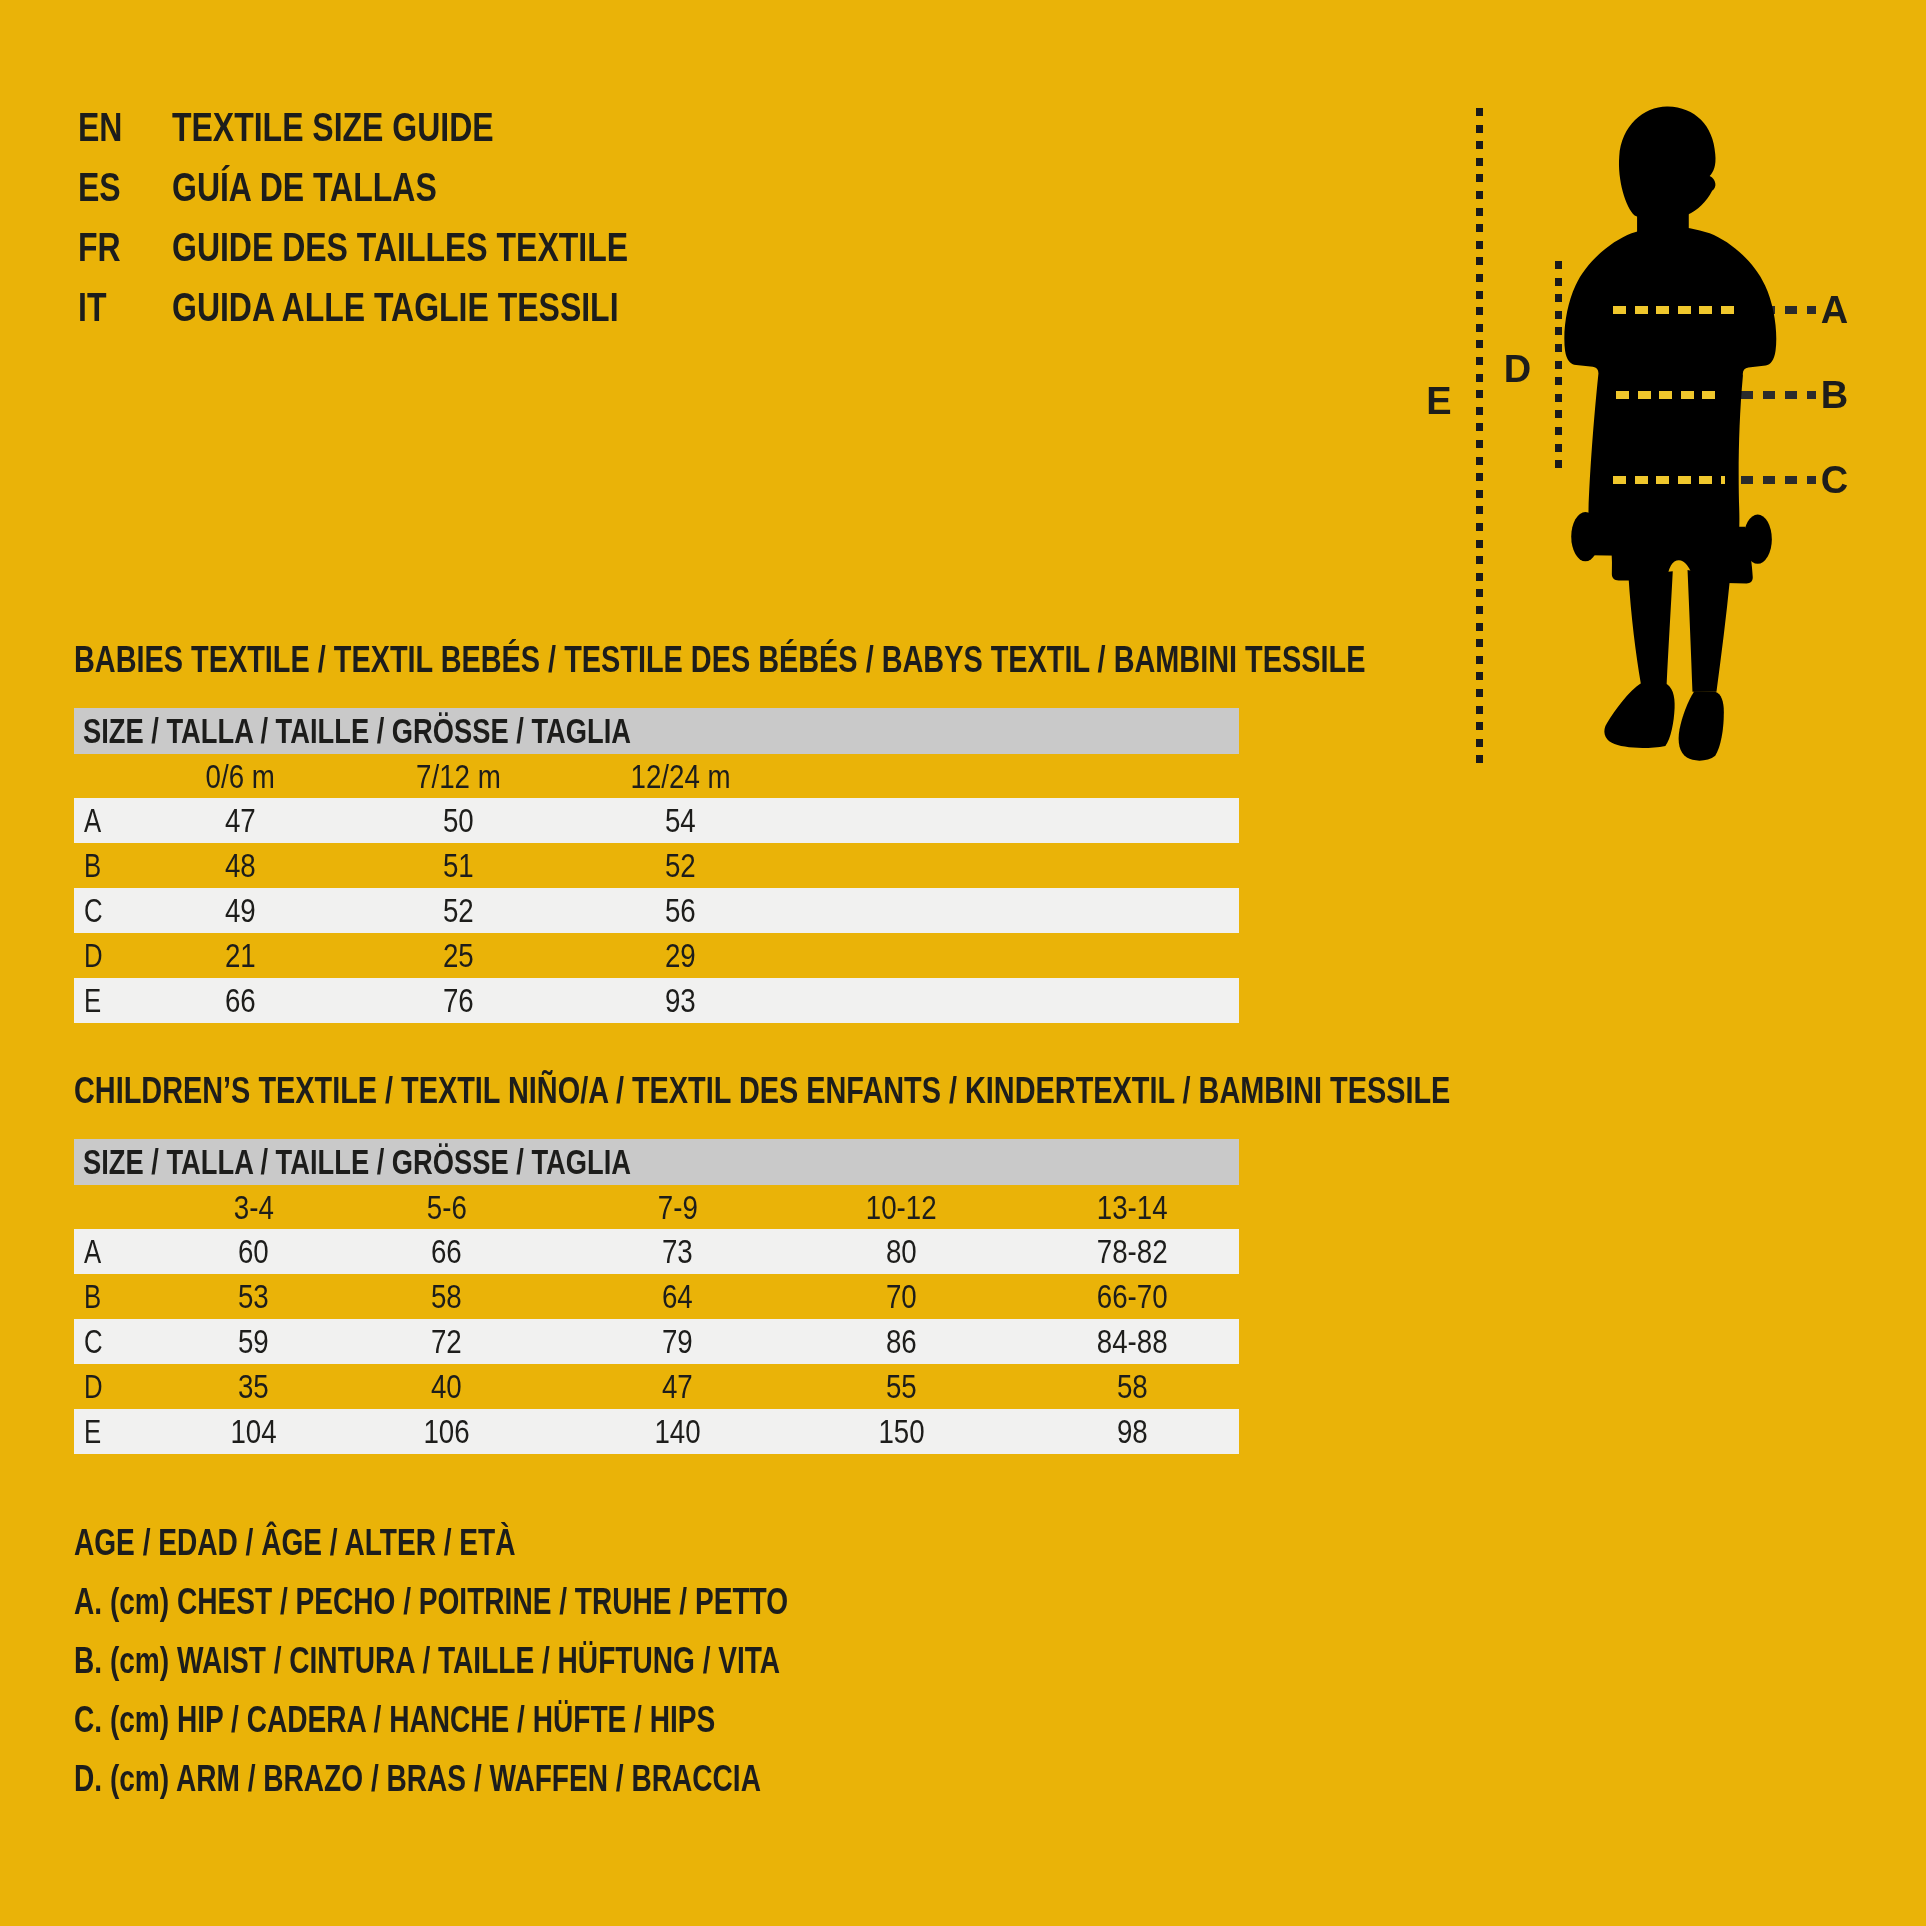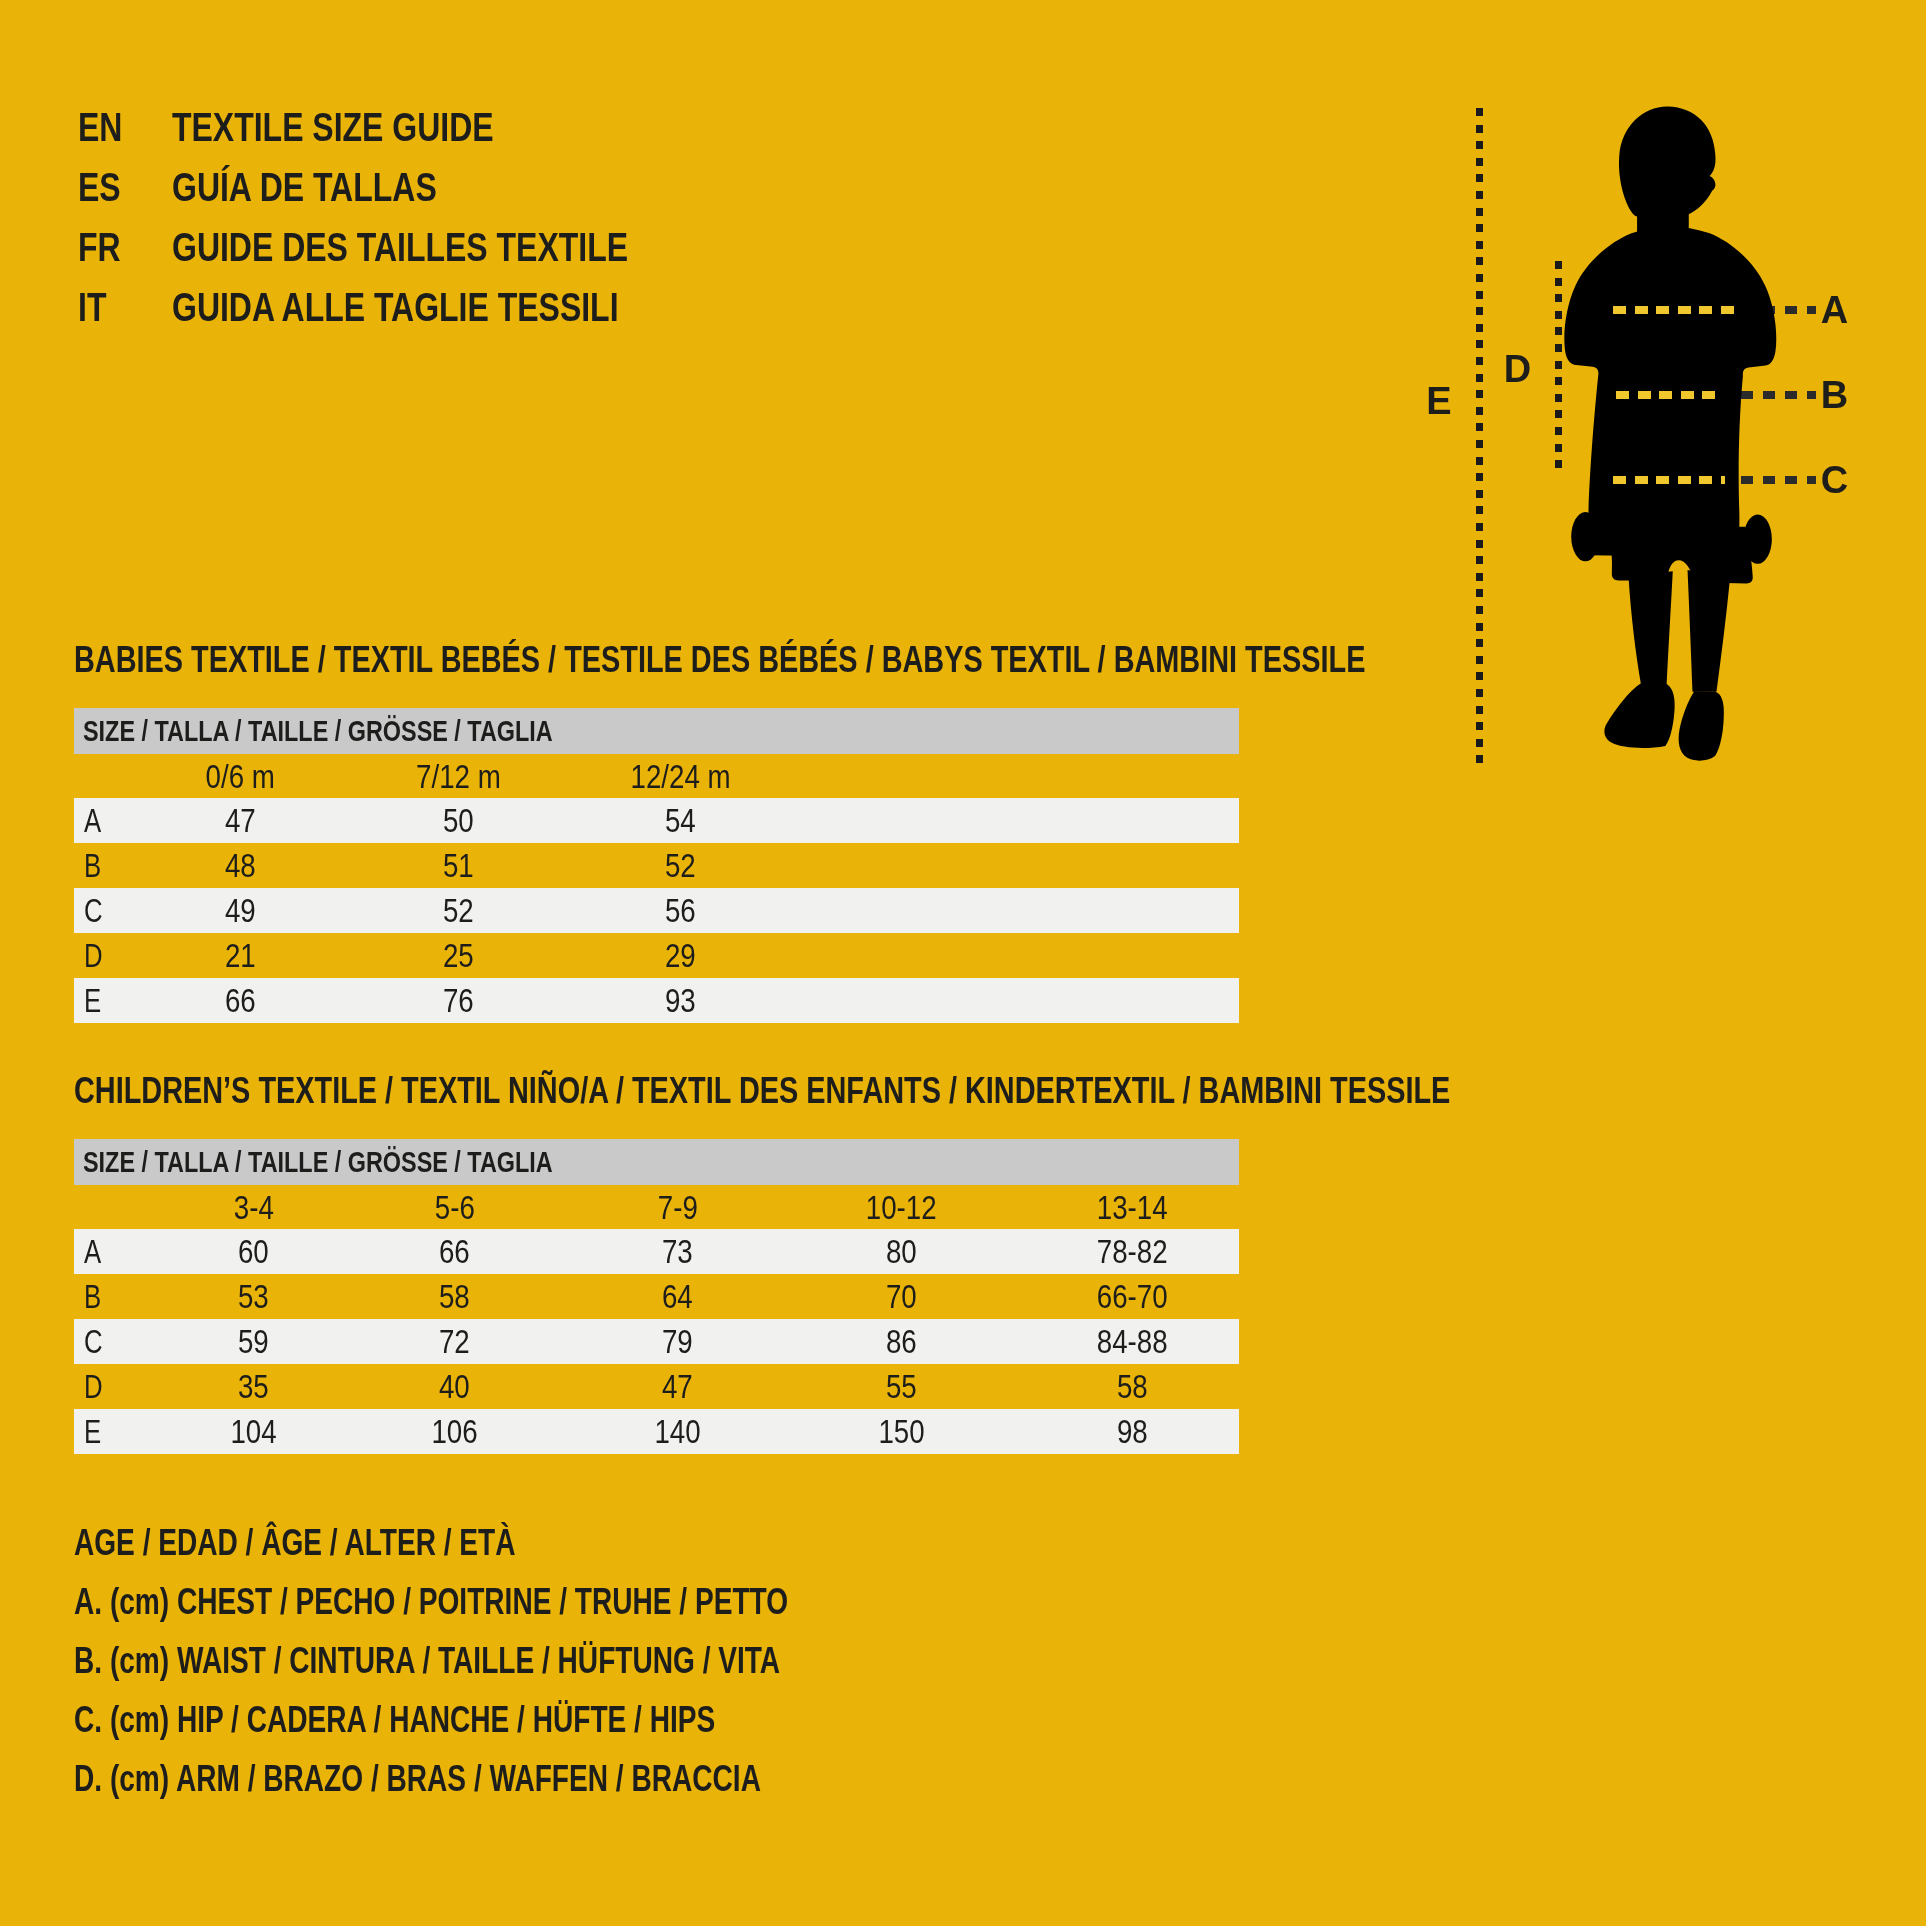--- a/index.html
+++ b/index.html
@@ -41,31 +41,31 @@
   .lc{left:408px;top:396px;}
   .ld{left:94px;top:285px;width:37px;}
   .le{left:15.4px;top:317px;width:37px;}
 
   
   .section{position:absolute;left:74px;width:1165px;}
   .babies{top:635px;height:394px;}
   .children{top:1066px;height:394px;}
   .sec-title{position:absolute;left:0;top:0;height:49px;line-height:49px;font-size:37px;font-weight:700;}
   .size-bar{position:absolute;left:0;top:73px;width:1165px;height:46px;background:#c9c9c9;
-            line-height:46px;font-size:30px;font-weight:700;box-sizing:border-box;padding-left:8.6px;}
+            line-height:46px;font-size:35px;font-weight:700;box-sizing:border-box;padding-left:8.6px;}
   .colhead{position:absolute;left:0;top:121px;width:100%;height:41px;}
   .rows{position:absolute;left:0;top:163px;width:100%;}
   .trow{position:relative;height:45px;width:100%;}
   .trow.stripe{background:#f1f1f0;}
   .rlabel{position:absolute;left:10px;top:0;height:45px;line-height:45px;font-size:33px;font-weight:400;}
   .cell{position:absolute;top:0;width:185px;height:45px;line-height:45px;text-align:center;
         font-size:33px;font-weight:400;}
   .colhead .cell{height:41px;line-height:41px;}
   .b0{left:74px}.b1{left:292px}.b2{left:514px}
-  .k0{left:87px}.k1{left:288px}.k2{left:511px}.k3{left:735px}.k4{left:966px}
+  .k0{left:87px}.k1{left:280px}.k2{left:511px}.k3{left:735px}.k4{left:966px}
 
   
   .legend{position:absolute;left:74px;top:1513px;width:1294px;}
   .legend-line{height:59px;line-height:59px;font-size:36px;font-weight:700;}
 </style>
 </head>
 <body>
 
 <div class="page">
 

